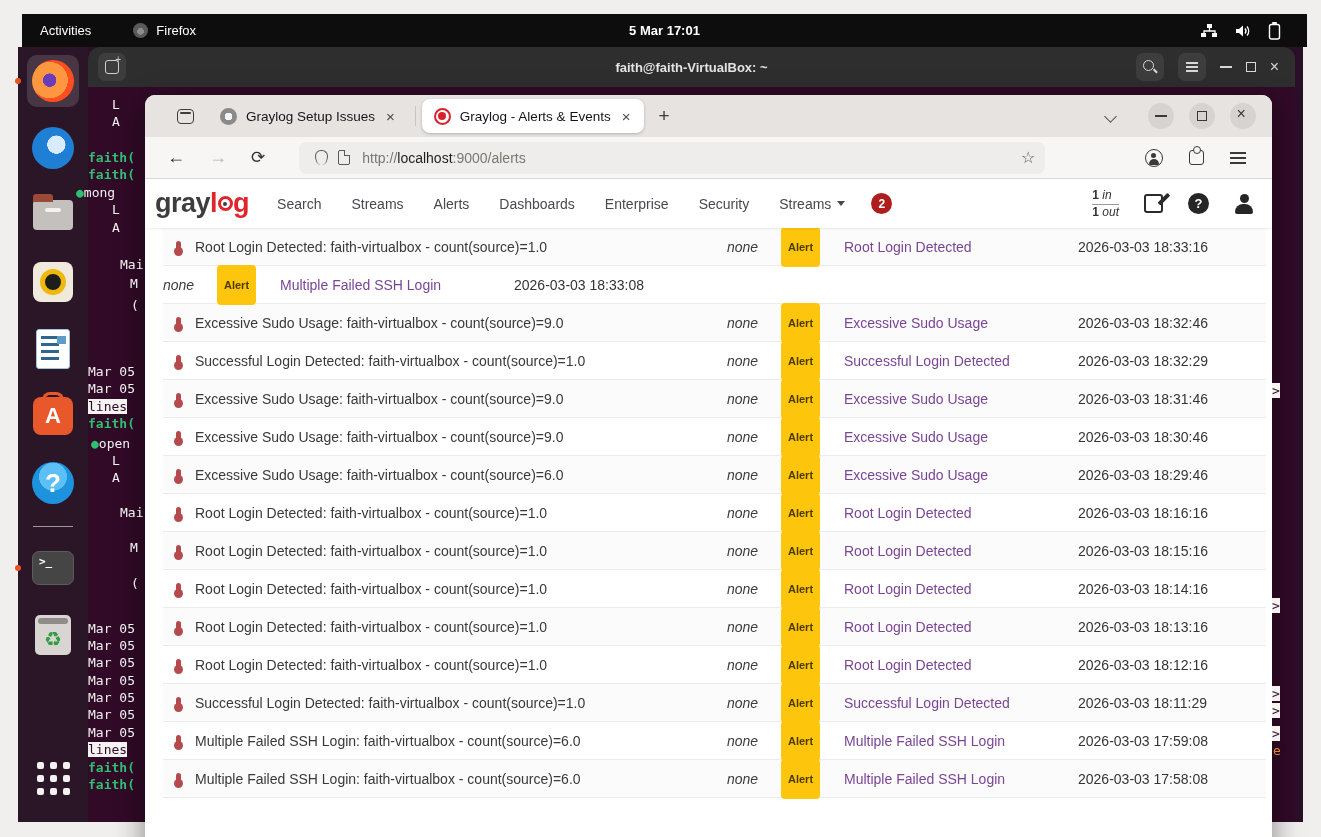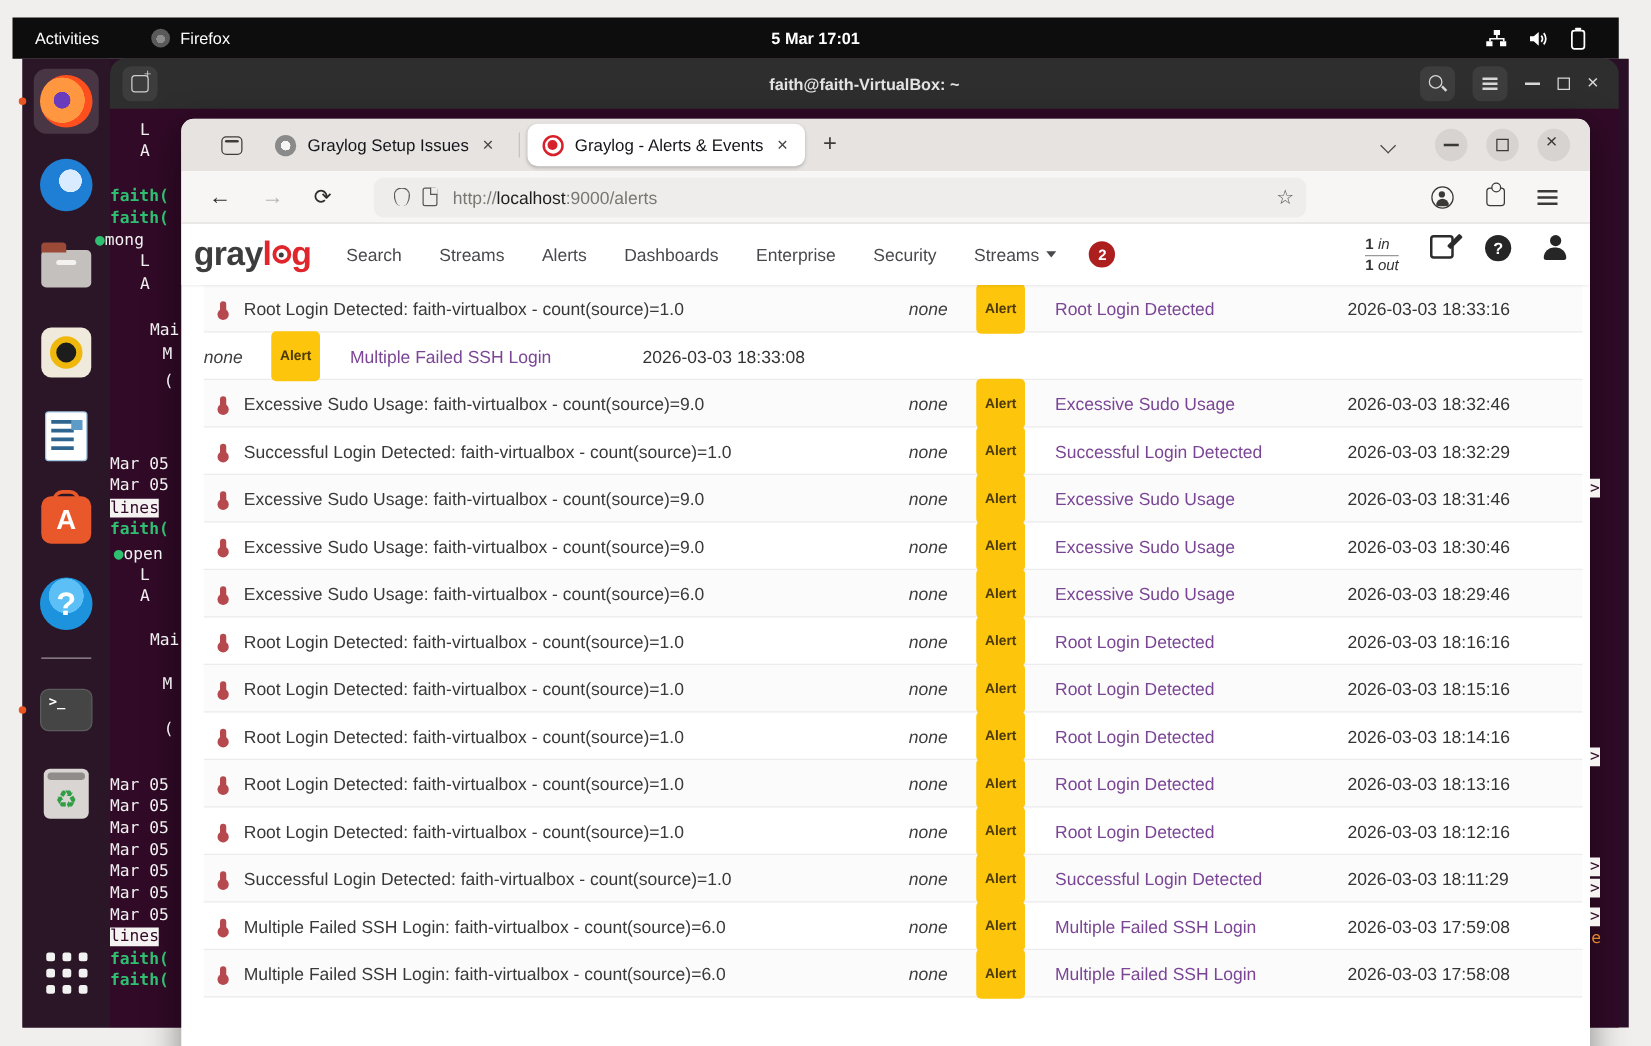--- a/index.html
+++ b/index.html
@@ -1,21 +1,21 @@
 <!DOCTYPE html>
 <html><head>
 <meta charset="utf-8">
 <style>
   * { margin:0; padding:0; box-sizing:border-box; }
   html,body { width:1321px; height:837px; background:#f1efed; overflow:hidden;
               font-family:"Liberation Sans", sans-serif; }
   .screen { position:relative; width:1321px; height:837px; background:#f1efed; }
 
   
-  .topbar { position:absolute; left:10px; top:14px; width:1285px; height:33px;
+  .topbar { position:absolute; left:22px; top:14px; width:1285px; height:33px;
             background:#0d0d0d; color:#fff; display:flex; align-items:center;
             font-size:13px; }
   .topbar-left { display:flex; align-items:center; gap:42px; padding-left:18px; }
   .tb-ff { display:flex; align-items:center; gap:8px; }
   .tb-ff-icon { width:15px; height:15px; border-radius:50%;
     background:radial-gradient(circle at 50% 55%, #8d8d8d 0 30%, #5a5a5a 31% 100%); }
   .topbar-clock { position:absolute; left:50%; transform:translateX(-50%); font-weight:bold; }
   .topbar-right { margin-left:auto; display:flex; align-items:center; gap:16px; padding-right:26px; }
 
   
@@ -160,21 +160,21 @@
   .gl-logo .g2 { color:#e0252c; }
   .gl-logo .logo-o { display:inline-block; width:15px; height:15px; border:3.5px solid #e0252c;
     border-radius:50%; position:relative; top:-1px; margin:0 .5px; }
   .gl-logo .logo-o::before { content:""; position:absolute; inset:2.5px; background:#3d3d3d; border-radius:50%; }
   .gl-nav-items { display:flex; align-items:center; gap:30px; font-size:14px; color:#49484d; }
   .gl-nav-item { display:flex; align-items:center; gap:6px; }
   .gl-caret { width:0; height:0; border-left:4.5px solid transparent; border-right:4.5px solid transparent;
     border-top:5px solid #49484d; }
   .gl-badge { width:21px; height:21px; border-radius:50%; background:#ad1f1f; color:#fff;
     font-size:12px; font-weight:bold; display:flex; align-items:center; justify-content:center; margin-left:26px; }
-  .gl-nav-right { margin-left:auto; display:flex; gap:25px; }
+  .gl-nav-right { margin-left:auto; display:flex; align-items:center; gap:25px; }
   .gl-throughput { font-size:12px; color:#333; line-height:1.25; text-align:left; }
   .gl-throughput .row1 { border-bottom:1px solid #999; padding:0 2px 1px 0; }
   .gl-throughput b { font-style:normal; }
   .gl-throughput i { font-style:italic; }
   .gl-edit { width:19px; height:19px; border:2.2px solid #2b2b2b; border-radius:3px; position:relative; }
   .gl-edit::before { content:""; position:absolute; right:-4px; top:-4px; width:3.5px; height:14px;
     background:#2b2b2b; transform:rotate(45deg); border-radius:1px; }
   .gl-help { width:21px; height:21px; border-radius:50%; background:#262626; color:#fff;
     display:flex; align-items:center; justify-content:center; font-size:13px; font-weight:bold; }
   .gl-user { width:20px; height:20px; position:relative; }

